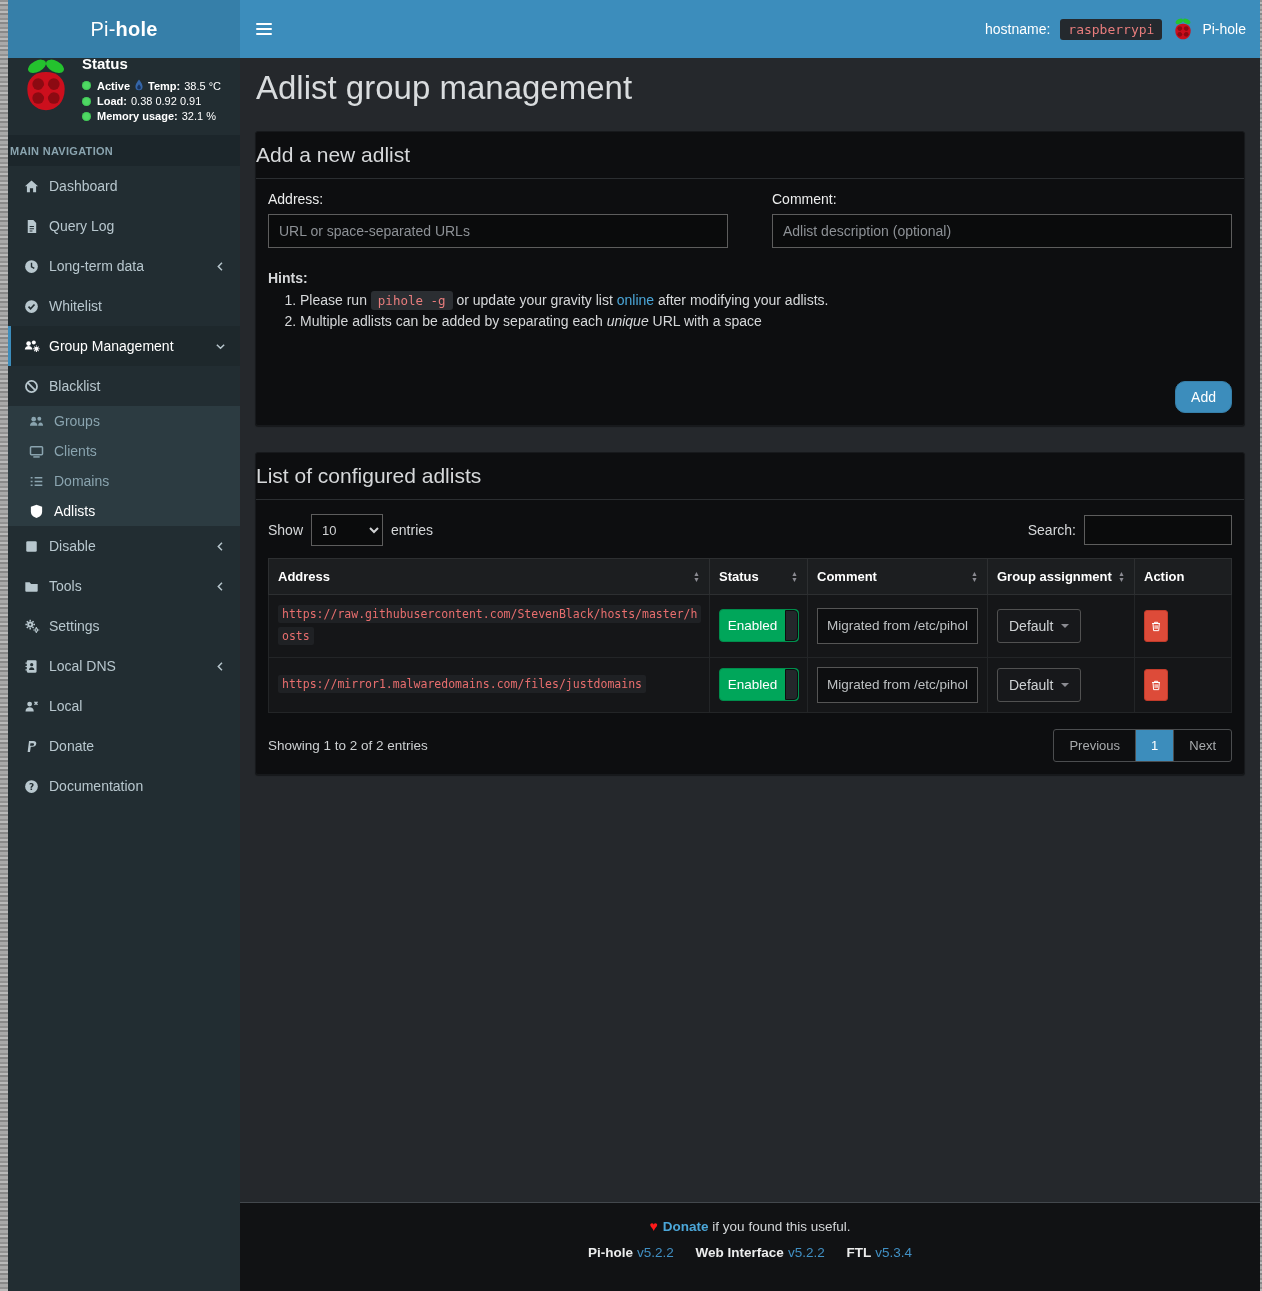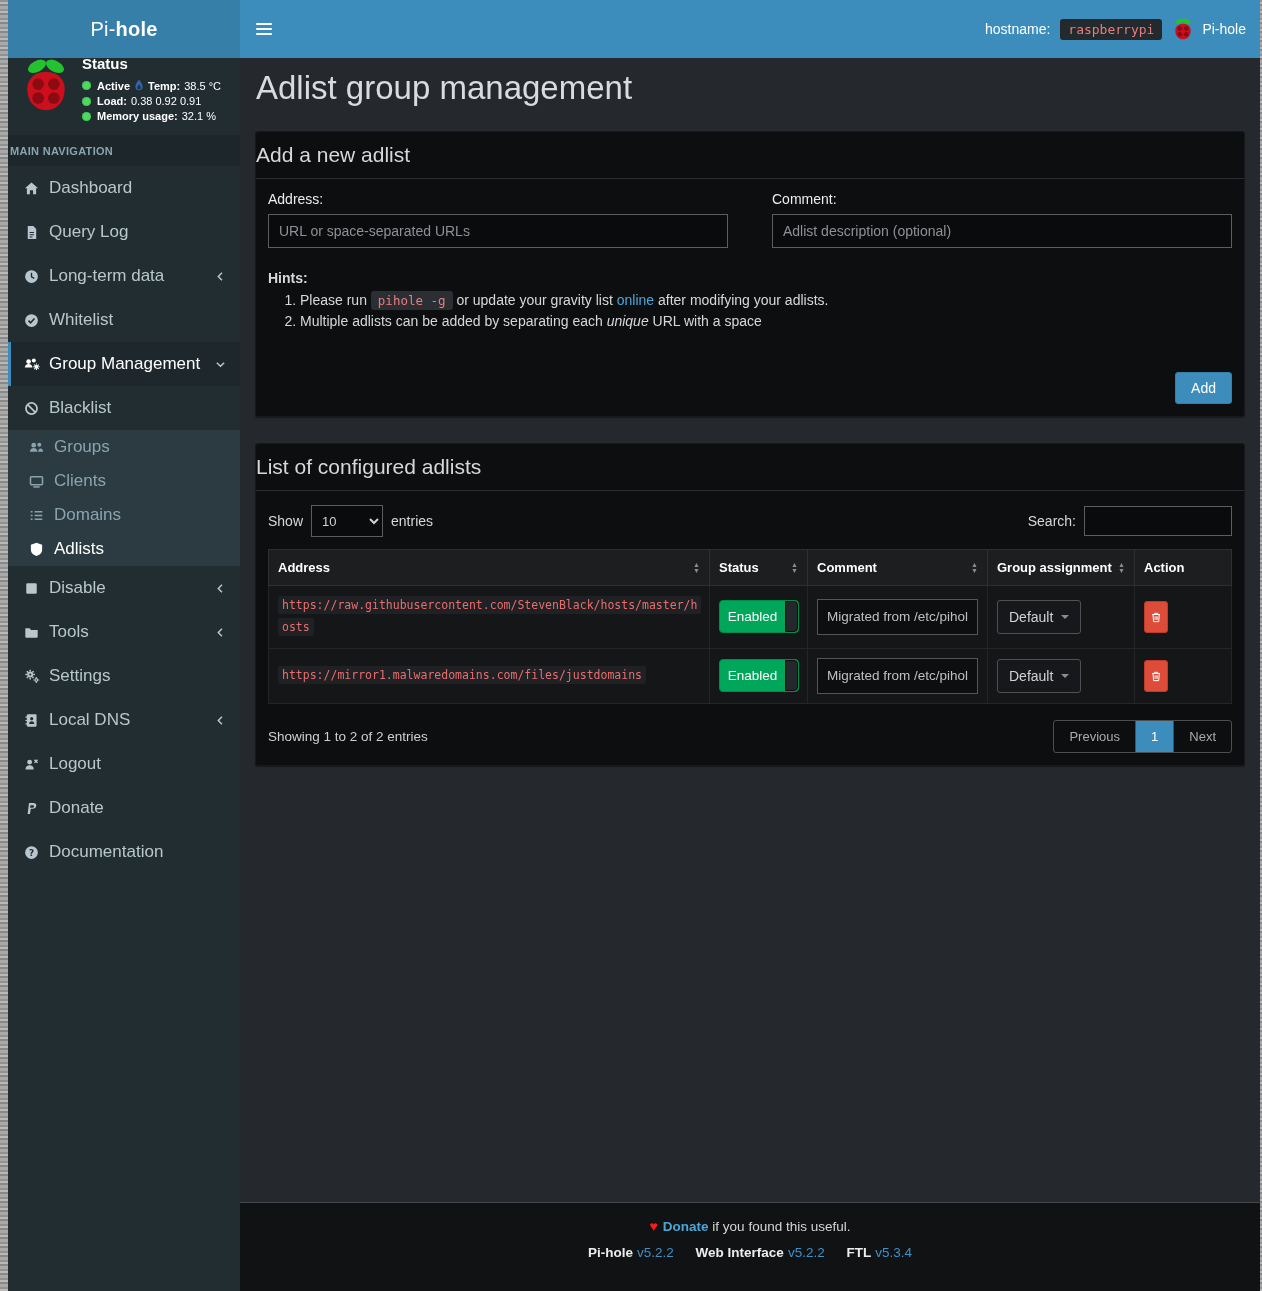--- a/index.html
+++ b/index.html
@@ -44,21 +44,21 @@
   .dot { width:9px; height:9px; border-radius:50%; background:#4fd964; flex:none;
          box-shadow:0 0 2px #2faa44 inset; margin-right:2px; }
   .flame { width:10px; height:13px; flex:none; }
   .status-line b { font-weight:bold; }
 
   .nav-header { background:#1c262b; color:#8aa4af; font-size:11px; font-weight:bold;
     letter-spacing:.3px; padding:10px 2px 9px; }
 
   .nav { list-style:none; margin:0; padding:0; }
   .nav-item { display:flex; align-items:center; gap:9px; padding:12px 14px; color:#b8c7ce;
-    font-size:17px; cursor:pointer; border-left:3px solid transparent; padding-left:12px; }
+    font-size:14px; cursor:pointer; border-left:3px solid transparent; padding-left:12px; }
   .nav-item .ico { width:17px; display:inline-flex; justify-content:center; flex:none; color:#b8c7ce; }
   .nav-item .chev { margin-left:auto; display:inline-flex; color:#b8c7ce; }
   .nav-item.active-parent { background:#1e282c; color:#fff; border-left-color:#3c8dbc; }
   .nav-item.active-parent .ico { color:#fff; }
   .submenu { list-style:none; margin:0; padding:0; background:#2c3b41; }
   .submenu .nav-item { padding:7px 14px 7px 20px; color:#8aa4af; border-left:none; }
   .submenu .nav-item .ico { color:#8aa4af; }
   .submenu .nav-item.active { color:#fff; }
   .submenu .nav-item.active .ico { color:#fff; }
 
@@ -81,21 +81,21 @@
 
   .hints { margin-top:22px; font-size:14px; color:#d6d8da; }
   .hints-title { font-weight:bold; }
   .hints ol { margin:6px 0 0; padding-left:32px; }
   .hints li { margin-bottom:5px; }
   code.inline-code { font-family:"DejaVu Sans Mono", monospace; font-size:12.5px;
     background:#2b2e32; color:#e87d7d; padding:2px 7px; border-radius:3px; }
   .text-link { color:#4ba6d8; text-decoration:none; cursor:pointer; }
   .card-actions { display:flex; justify-content:flex-end; padding:26px 12px 12px; }
   .btn-primary { background:#3c8dbc; border:1px solid #367fa9; color:#fff; font-size:14px;
-    padding:7px 15px; border-radius:3px; cursor:pointer; font-family:"Liberation Sans", sans-serif; }
+    padding:7px 15px; border-radius:10px; cursor:pointer; font-family:"Liberation Sans", sans-serif;margin-top:9px; }
 
   
   .table-controls { display:flex; justify-content:space-between; align-items:center;
     margin:2px 0 12px; font-size:14px; color:#d6d8da; }
   .show-group, .search-group { display:flex; align-items:center; gap:8px; }
   .entries-select { height:32px; width:72px; background:#0a0b0c; border:1px solid #5d5d5d;
     color:#cfd1d3; font-size:13px; padding:0 6px; font-family:"Liberation Sans", sans-serif; }
   .search-input { height:30px; width:148px; background:#0a0b0c; border:1px solid #5d5d5d;
     color:#cfd1d3; padding:4px 8px; font-size:13px; }
 
@@ -451,21 +451,21 @@
               <use href="#ic-chev-left"></use>
             </svg>
           </span>
       </li>
       <li class="nav-item">
         <span class="ico">
             <svg width="15" height="15" viewBox="0 0 16 16">
               <use href="#ic-userx"></use>
             </svg>
           </span>
-        <span>Logout</span>
+        <span>Local</span>
       </li>
       <li class="nav-item">
         <span class="ico">
             <svg width="14" height="15" viewBox="0 0 16 16">
               <use href="#ic-paypal"></use>
             </svg>
           </span>
         <span>Donate</span>
       </li>
       <li class="nav-item">

